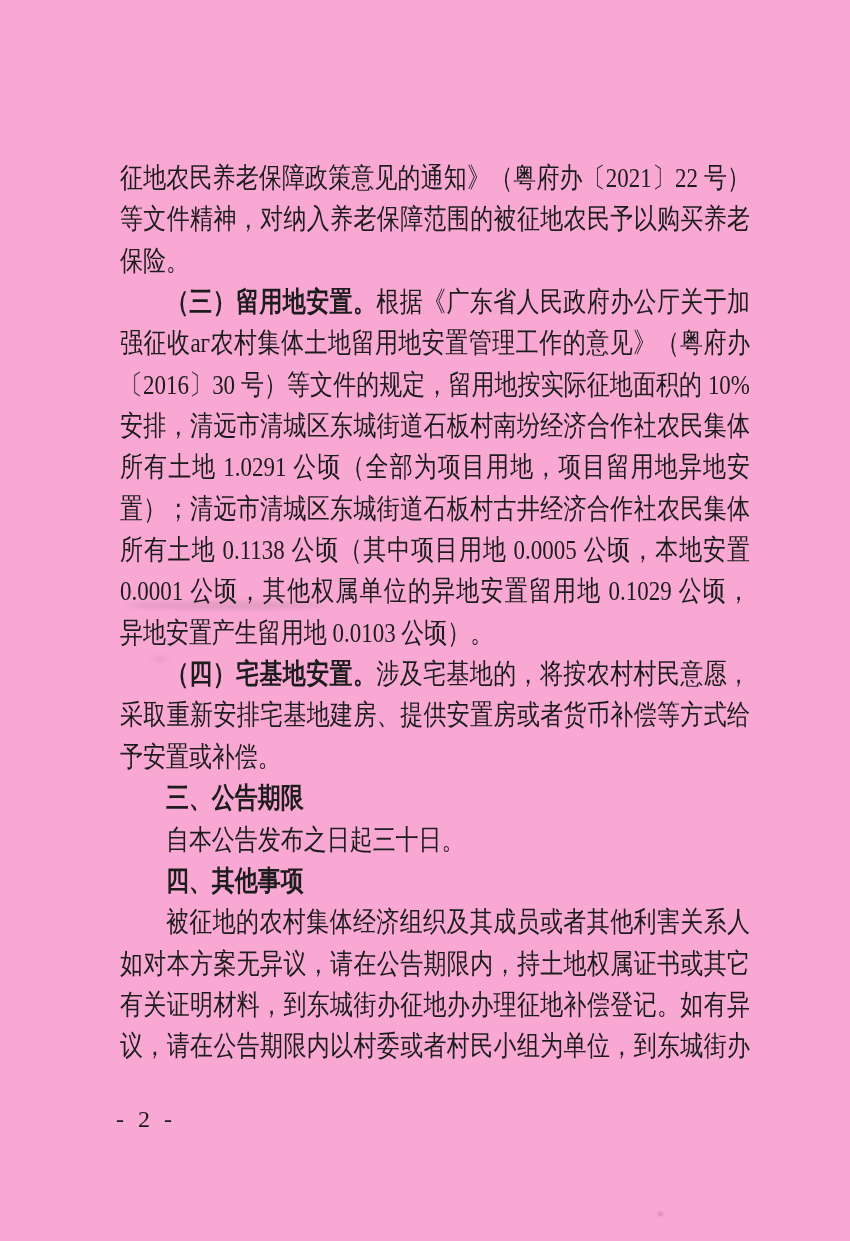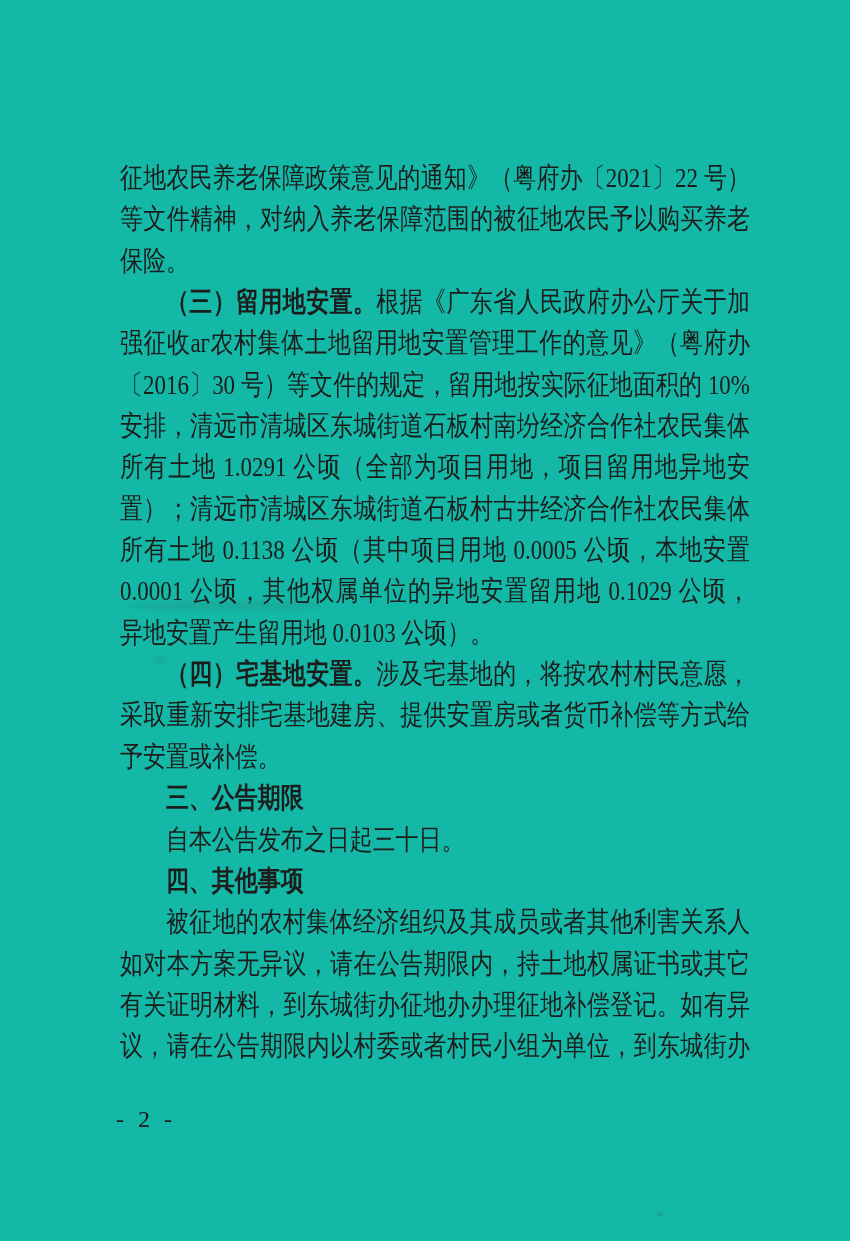--- a/index.html
+++ b/index.html
@@ -10,21 +10,21 @@
     width: 850px;
     height: 1241px;
     position: relative;
     background: #ffffff;
     overflow: hidden;
     font-family: "Liberation Serif", serif;
   }
   .page {
     position: absolute;
     inset: 0;
-    background: #14b8a6;
+    background: #f9a8d4;
   }
   
   .doc {
     position: absolute;
     left: 120px;
     top: 157px;
     width: 768px;
     transform: scaleX(0.8203);
     transform-origin: 0 0;
     color: #1c1c1c;

